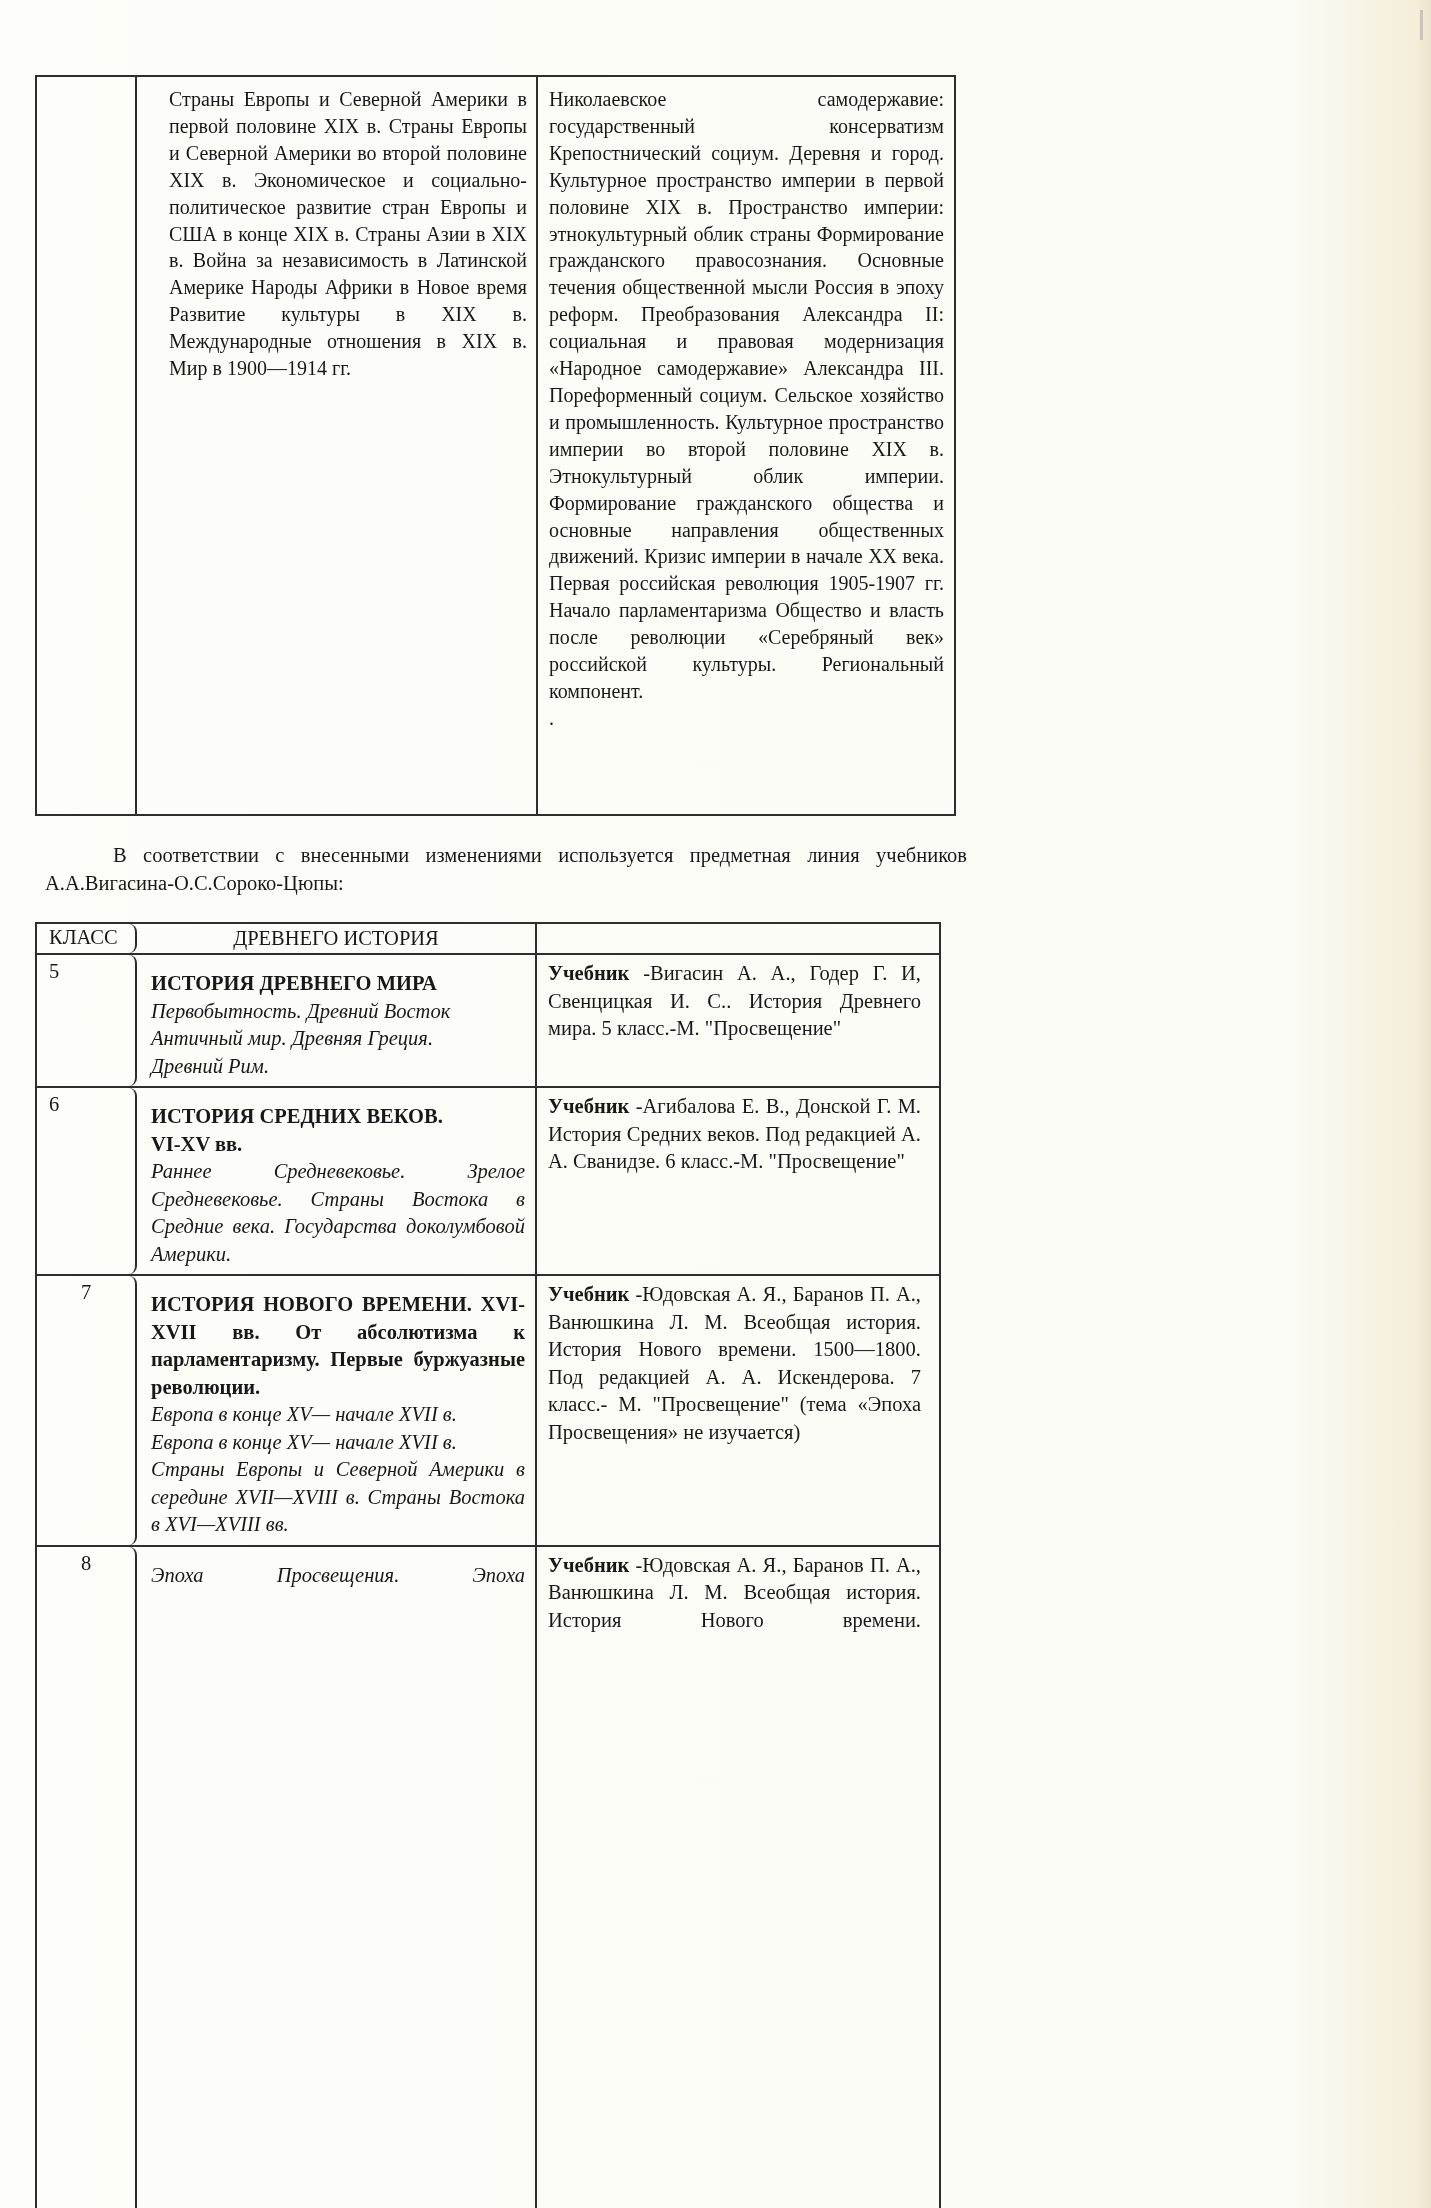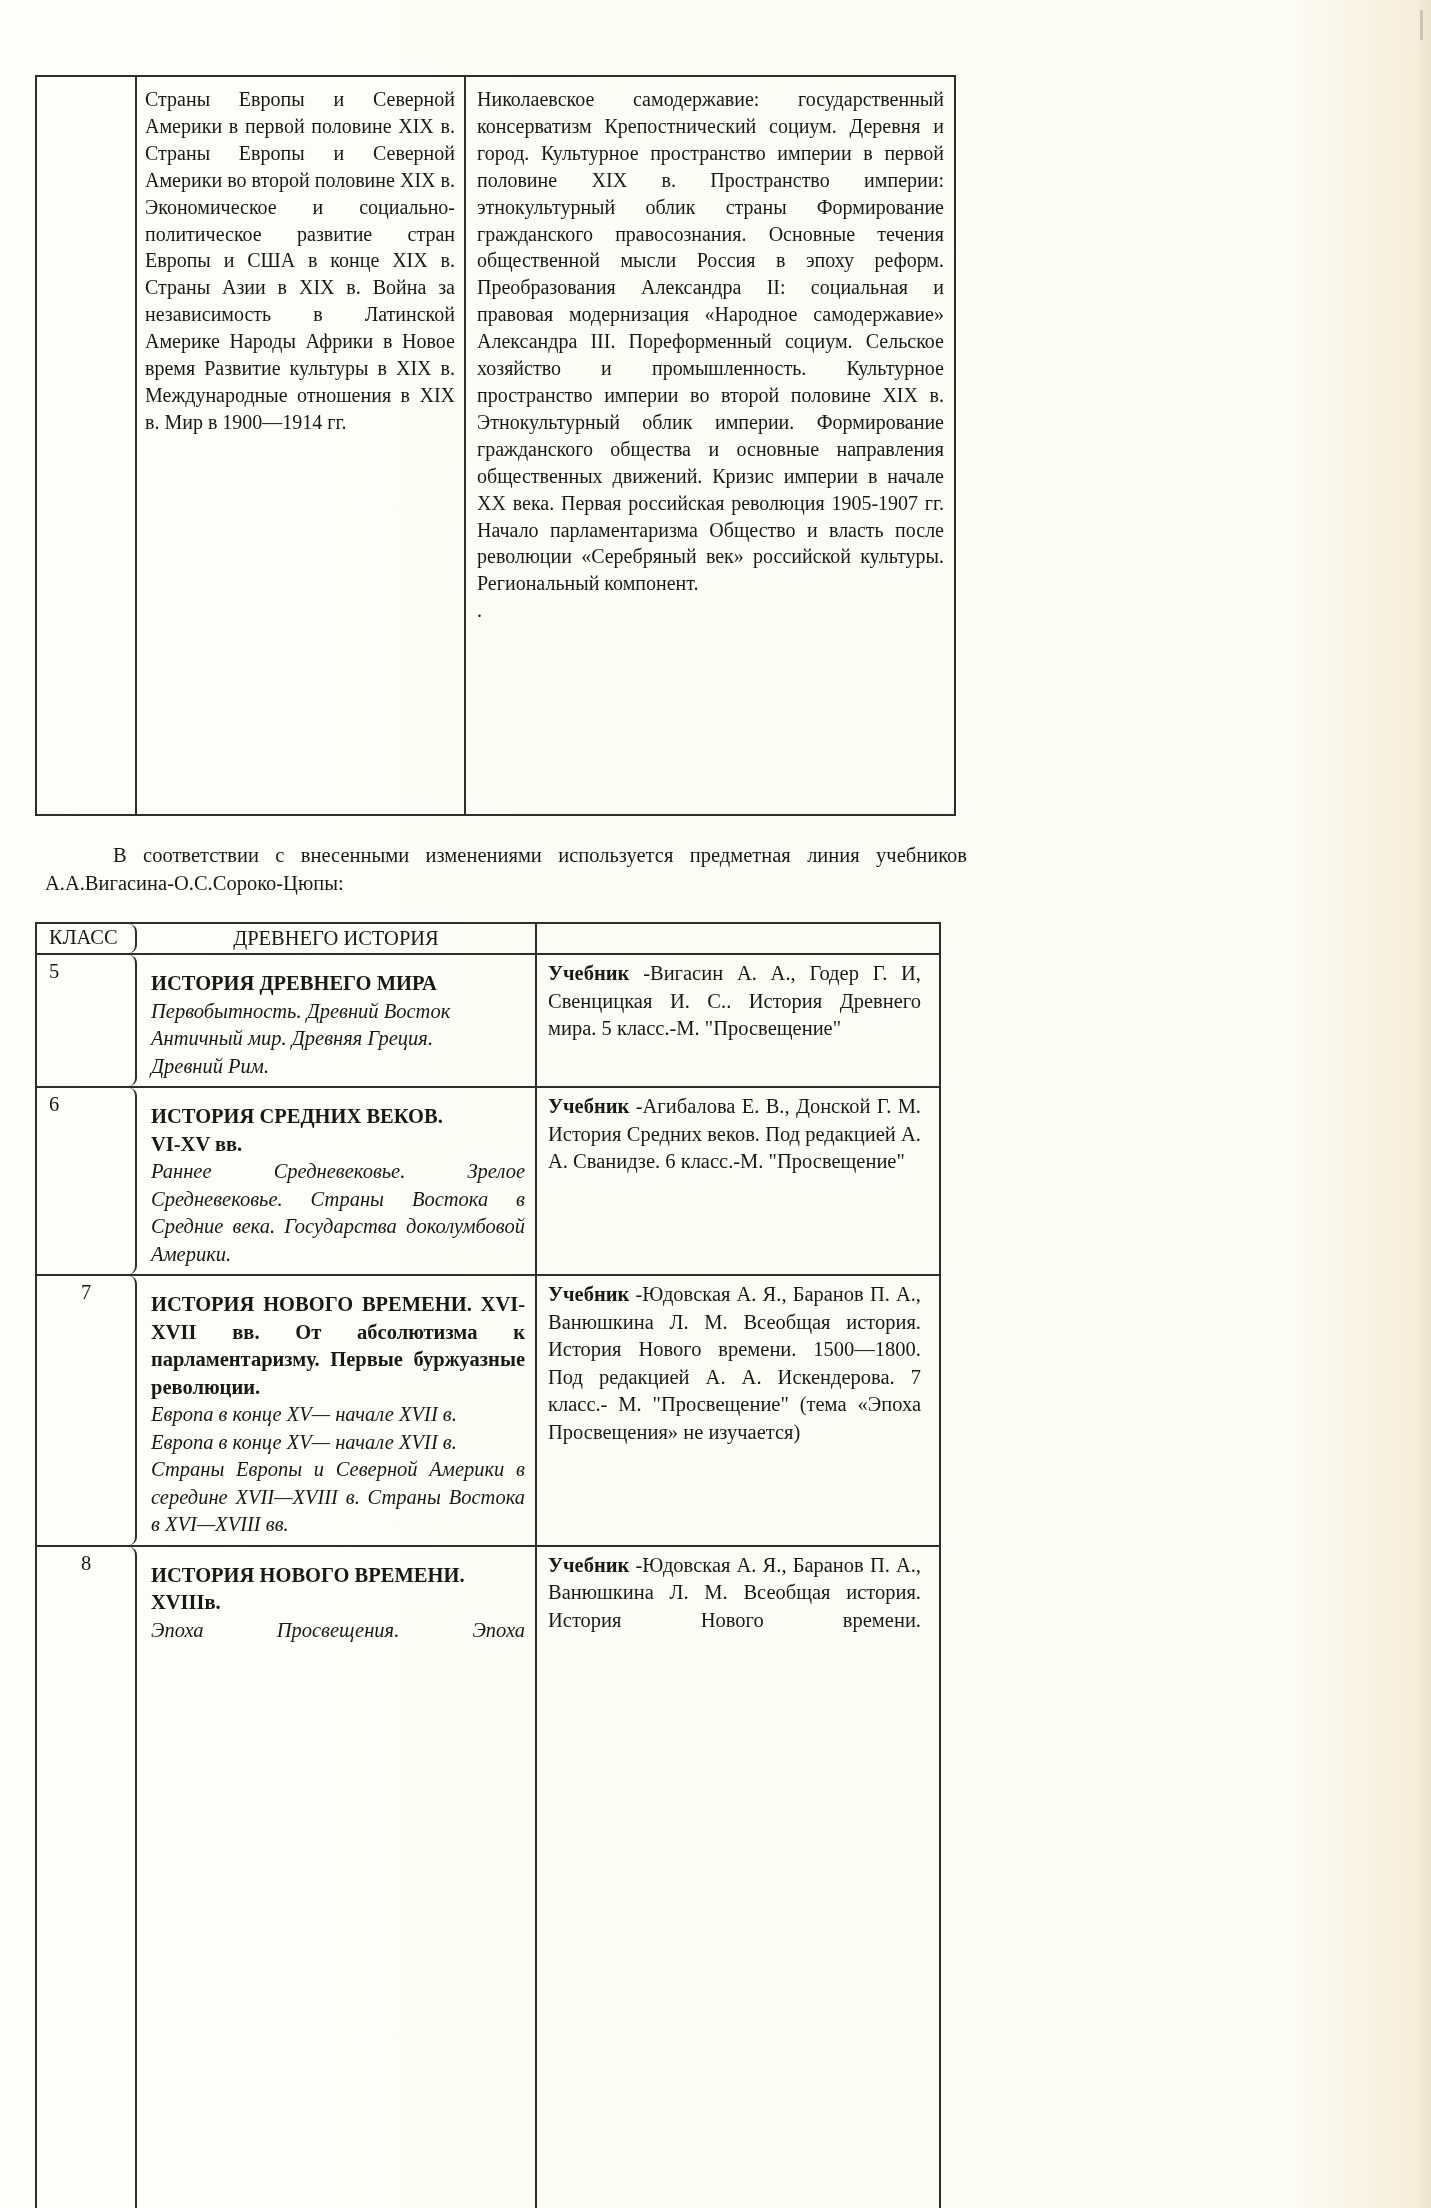--- a/index.html
+++ b/index.html
@@ -15,21 +15,21 @@
     position:absolute; right:8px; top:10px; width:3px; height:30px;
     background:#b9b5a8; opacity:.7;
   }
 
   
   .top-table{
     position:absolute; left:35px; top:75px; width:921px; height:741px;
     border:2px solid #2f2e2c; display:flex; background:transparent;
   }
   .tt-c1{ width:100px; border-right:2px solid #2f2e2c; }
-  .tt-c2{ width:329px; border-right:2px solid #2f2e2c; padding:9px 9px 8px 8px; }
+  .tt-c2{ width:401px; border-right:2px solid #2f2e2c; padding:9px 9px 8px 32px; }
   .tt-c3{ flex:1; padding:9px 10px 8px 11px; }
   .cell-text{
     font-size:20px; line-height:26.9px;
     text-align:justify; white-space:pre-line;
   }
 
   
   .intro{
     position:absolute; left:45px; top:842px; width:922px;
     font-size:20.5px; line-height:27.5px;
@@ -124,22 +124,20 @@
 Страны Европы и Северной Америки в середине XVII—XVIII в. Страны Востока в XVI—XVIII вв.</div>
     </div>
     <div class="c3">
       <p class="tb-text"><span class="b">Учебник</span><span> -Юдовская А. Я., Баранов П. А., Ванюшкина Л. М. Всеобщая история. История Нового времени. 1500—1800. Под редакцией А. А. Искендерова. 7 класс.- М. "Просвещение" (тема «Эпоха Просвещения» не изучается)</span></p>
     </div>
   </div>
 
   <div class="t2-row last">
     <div class="c1 center">8</div>
     <div class="c2">
-      <div class="cell-title">ИСТОРИЯ НОВОГО ВРЕМЕНИ.
-XVIIIв.</div>
       <div class="cell-body jlast">Эпоха Просвещения. Эпоха</div>
     </div>
     <div class="c3">
       <p class="tb-text jlast"><span class="b">Учебник</span><span> -Юдовская А. Я., Баранов П. А., Ванюшкина Л. М. Всеобщая история. История Нового времени.</span></p>
     </div>
   </div>
 
 </div>
 
 </body></html>

